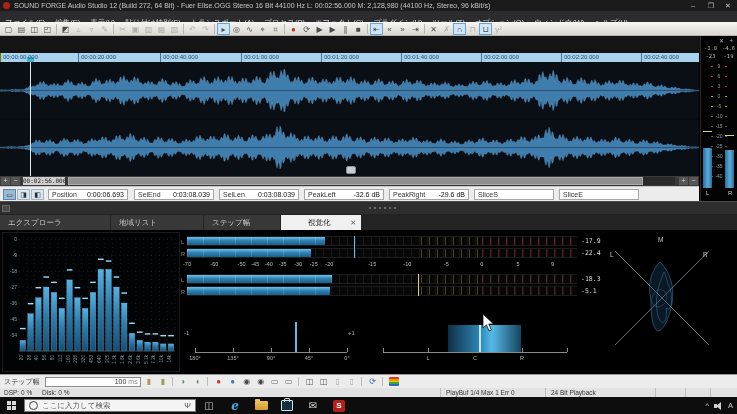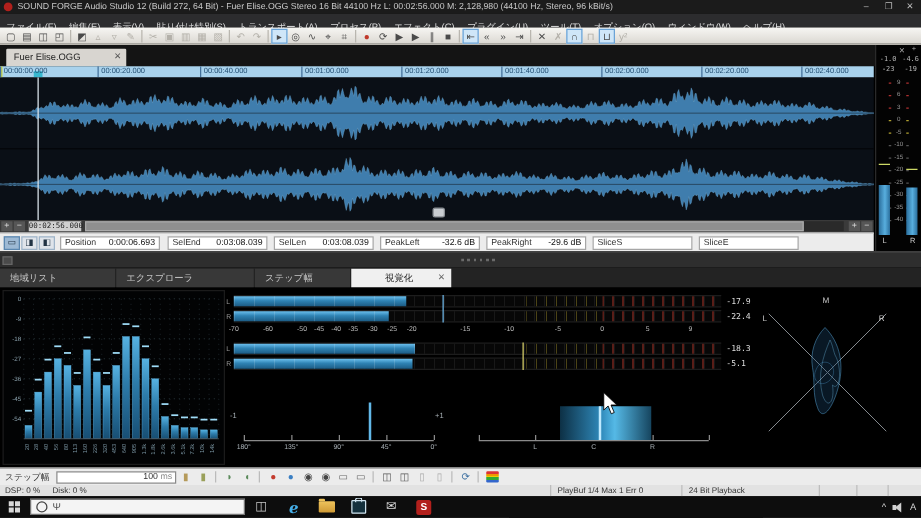--- a/index.html
+++ b/index.html
@@ -195,24 +195,20 @@
       <span class="tb-sep"></span>
       <span class="tbi">✕</span>
       <span class="tbi dis">✗</span>
       <span class="tbi act">∩</span>
       <span class="tbi dis">⊓</span>
       <span class="tbi act">⊔</span>
       <span class="tbi dis">y²</span>
     </div>
 
   <div class="tabrow">
-    <div class="doc-tab">
-      <span>Fuer Elise.OGG</span>
-      <span class="x">✕</span>
-    </div>
     <div class="doc-winbtn" style="right:4px;top:2px;">✕</div>
     <div class="doc-winbtn" style="right:4px;top:11px;">❐</div>
   </div>
 
   <div class="ruler" id="ruler">
     <span class="rmark-sel"></span>
     <span class="rmark-cursor" style="left: 27px;"></span>
   <span class="rlabel" style="left: 0px;">00:00:00.000</span>
       <span class="rlabel" style="left: 78px;">00:00:20.000</span>
       <span class="rlabel" style="left: 160px;">00:00:40.000</span>
@@ -331,22 +327,22 @@
       <span class="mp-label" style="left: 5px; top: 154px;">L</span>
       <span class="mp-label" style="left: 27px; top: 154px;">R</span>
     </div>
 
   <div class="splitter">
     <div class="split-box"></div>
     <div class="split-dots"></div>
   </div>
 
   <div class="docktabs" id="docktabs">
+      <div class="dtab" style="width: 110px;"><span>エクスプローラ</span></div>
       <div class="dtab" style="width: 92px;"><span>地域リスト</span></div>
-      <div class="dtab" style="width: 110px;"><span>エクスプローラ</span></div>
       <div class="dtab" style="width: 76px;"><span>ステップ幅</span></div>
       <div class="dtab active" style="width: 80px; padding-left: 27px;"><span>視覚化</span><span class="x">✕</span></div>
     </div>
 
   <div class="viz">
     <div class="viz-spectrum">
       <svg id="spec-svg" width="176" height="138">
           <defs>
             <linearGradient id="gbar" x1="0" y1="0" x2="0" y2="1">
               <stop offset="0%" stop-color="#56b2e2"></stop>
@@ -586,20 +582,21 @@
 
   <div class="taskbar">
     <span class="icon-start">
         <span></span>
         <span></span>
         <span></span>
         <span></span>
       </span>
     <div class="search">
       <span class="circ"></span>
+      <span class="ph">ここに入力して検索</span>
       <span class="mic">Ψ</span>
     </div>
     <span class="tb-ico">
         <span class="icon-taskview">◫</span>
       </span>
     <span class="tb-ico">
         <span class="icon-edge">e</span>
       </span>
     <span class="tb-ico">
         <span class="icon-folder"></span>

